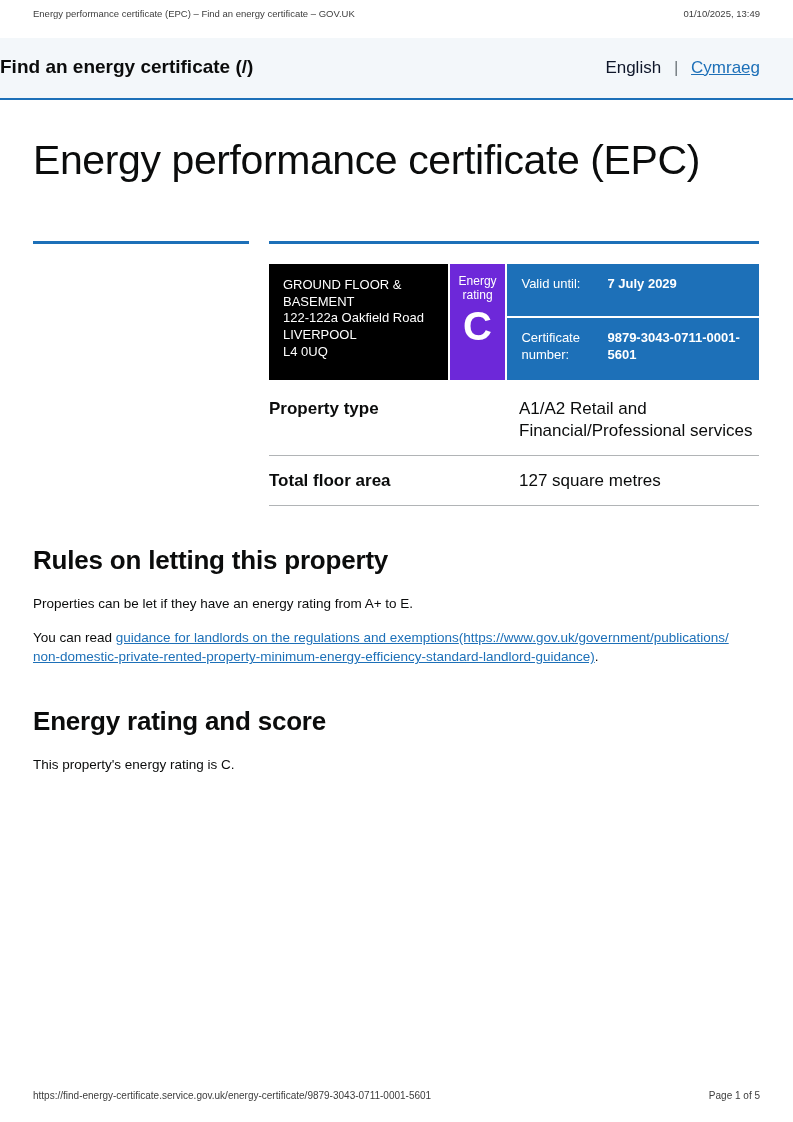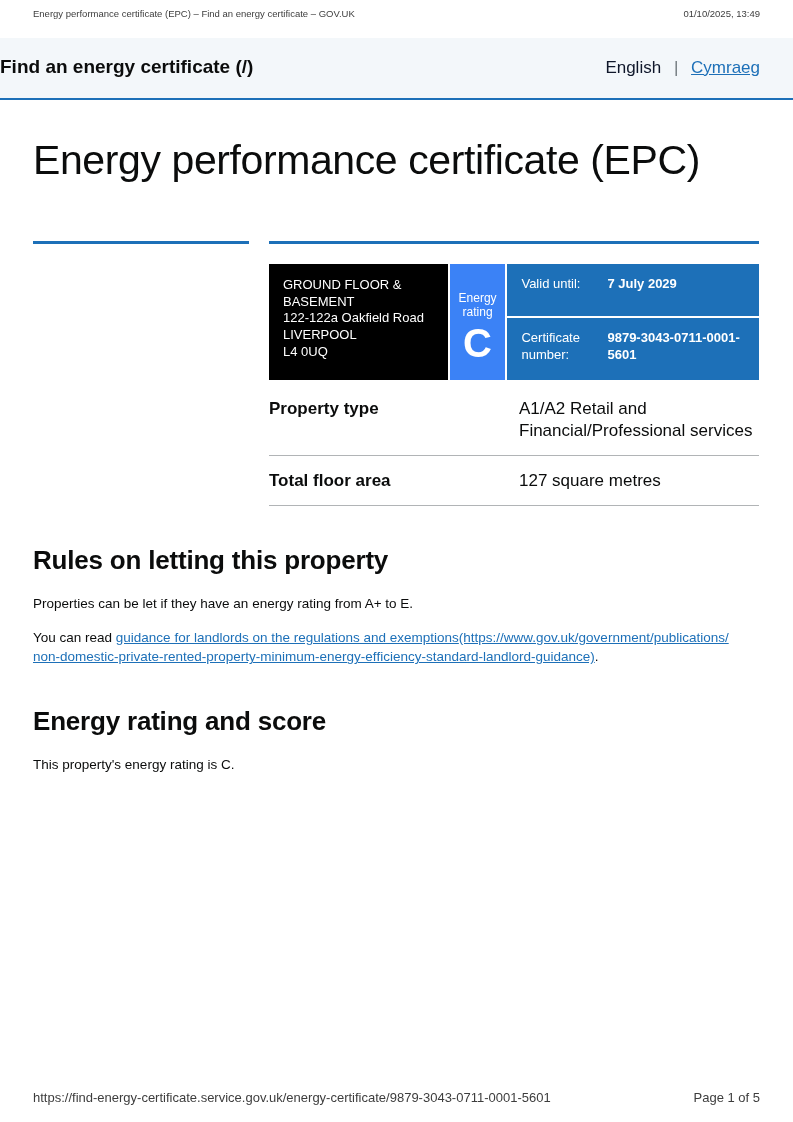--- a/index.html
+++ b/index.html
@@ -37,21 +37,21 @@
     right: 33px;
     top: 0;
     white-space: nowrap;
   }
   .print-footer {
     position: absolute;
     bottom: 16px;
     left: 0;
     width: 793px;
     height: 16px;
-    font-size: 13px;
+    font-size: 10px;
     color: #3d3d3d;
   }
   .print-footer .pf-left {
     position: absolute;
     left: 33px;
     top: 0;
     white-space: nowrap;
   }
   .print-footer .pf-right {
     position: absolute;
@@ -159,26 +159,26 @@
   .sum-address {
     background: #000000;
     color: #ffffff;
     width: 192px;
     box-sizing: border-box;
     padding: 13px 14px 14px 14px;
     font-size: 13px;
     line-height: 1.28;
   }
   .sum-rating {
-    background: #3b82f6;
+    background: #6d28d9;
     color: #ffffff;
     width: 62px;
     box-sizing: border-box;
     border-left: 2px solid #ffffff;
-    padding: 28px 4px 6px 4px;
+    padding: 11px 4px 6px 4px;
     text-align: center;
   }
   .sum-rating .rat-label {
     font-size: 12px;
     line-height: 1.15;
   }
   .sum-rating .rat-letter {
     font-size: 40px;
     font-weight: bold;
     line-height: 1.05;

